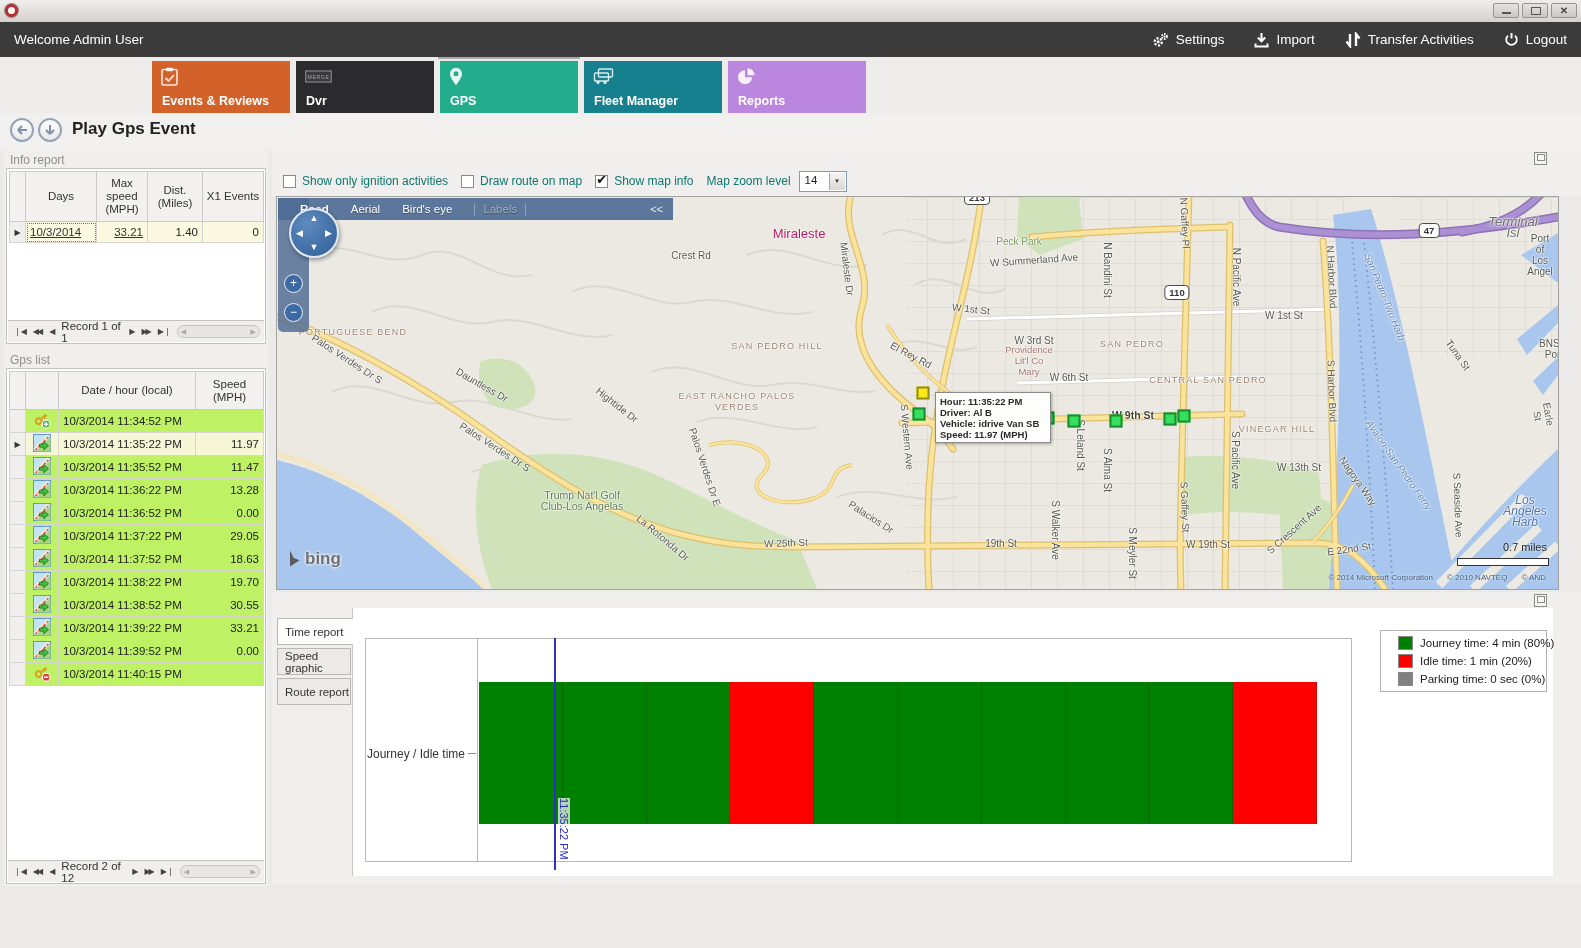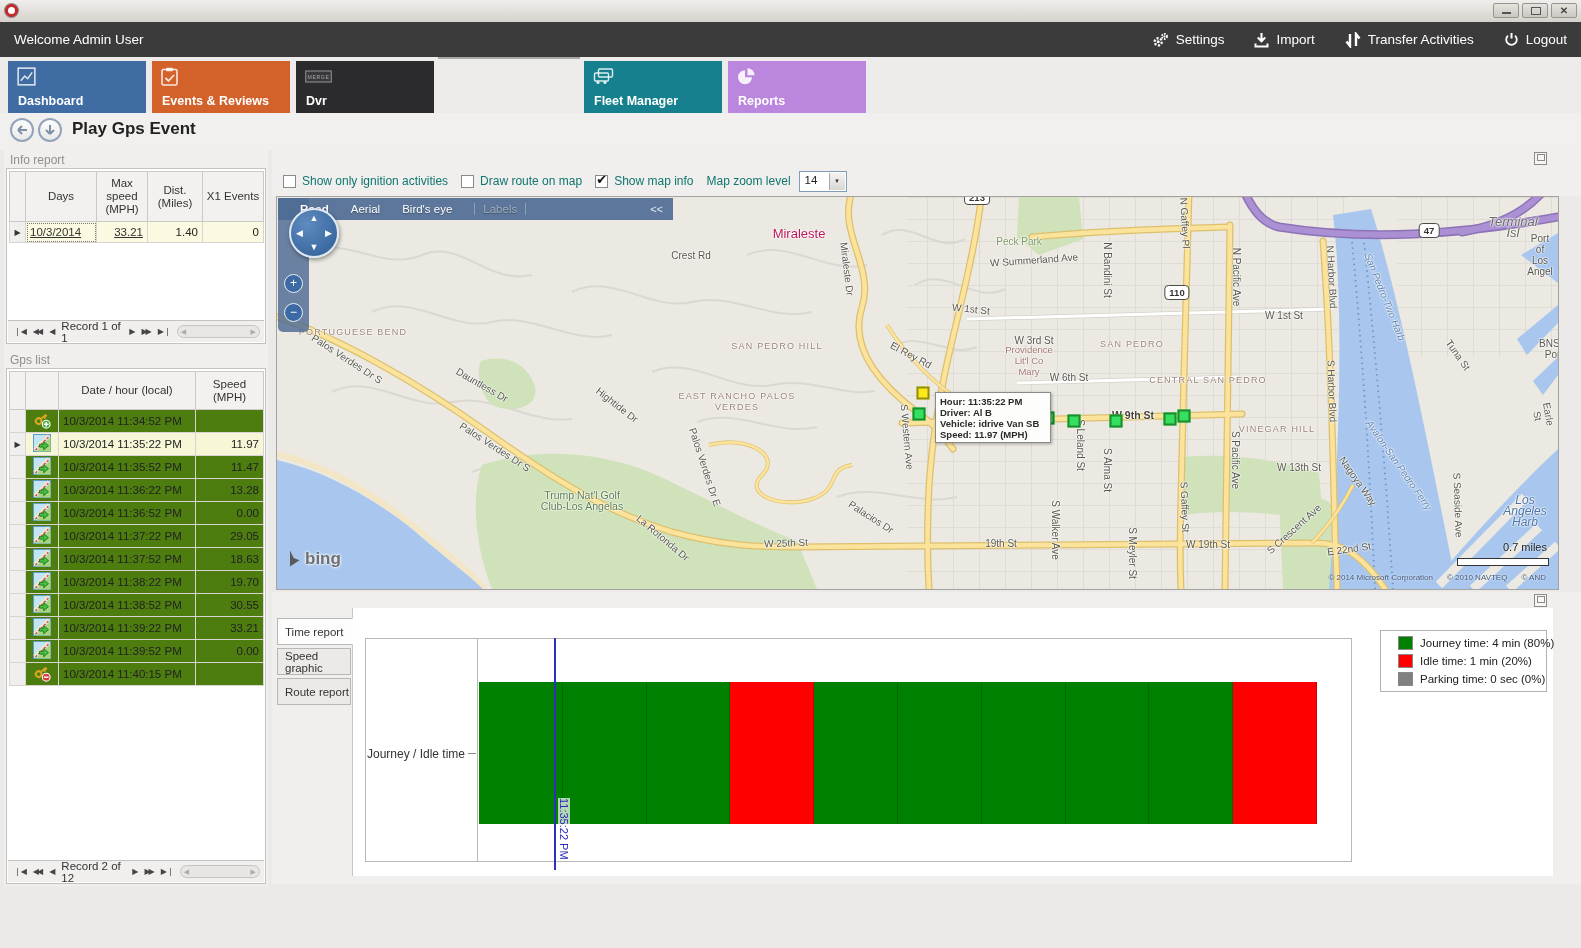--- a/index.html
+++ b/index.html
@@ -33,21 +33,21 @@
   #crumb{left:0;top:113px;width:1581px;height:37px;background:#f1f0ee;}
   .circbtn{top:5px;width:24px;height:24px;border-radius:50%;border:2px solid #93a3b8;background:linear-gradient(#fdfdfd,#e9e9e9);box-sizing:border-box;display:flex;align-items:center;justify-content:center;cursor:pointer;}
   #crumb-title{left:72px;top:6px;font-size:17px;font-weight:600;color:#222;}
 
   
   #leftcol{left:4px;top:150px;width:264px;height:736px;background:#f0efee;}
   .gcap{position:absolute;left:6px;font-size:12px;color:#8f8f8b;}
   .gbox{position:absolute;left:2px;width:260px;background:#fff;border:1px solid #c3c2bf;box-sizing:border-box;}
   table.grid{border-collapse:collapse;font-size:11.5px;table-layout:fixed;}
   table.grid th{background:#f2f1ef;border:1px solid #cbcac7;font-weight:normal;color:#333;padding:2px 2px;line-height:13px;}
-  table.grid td{border:1px solid #d6d5d2;padding:2px 4px;background:#4d7c0f;height:21px;box-sizing:border-box;}
+  table.grid td{border:1px solid #d6d5d2;padding:2px 4px;background:#bef264;height:21px;box-sizing:border-box;}
   tr.sel td{background:#f7f7d8;}
   tr.cream td{background:#fbfae1;}
   td.num{text-align:right;}
   td.mk0{background:#f0efee !important;text-align:center;font-size:8px;color:#333;padding:0;}
   .pager{position:absolute;left:1px;right:1px;bottom:1px;height:22px;background:#f0efee;border-top:1px solid #c3c2bf;display:flex;align-items:center;font-size:11.5px;color:#333;gap:6px;padding-left:6px;box-sizing:border-box;}
   .pgi{font-size:8px;color:#444;cursor:pointer;line-height:10px;}
   .pgi.dbl{letter-spacing:-2px;margin-right:2px;}
   .pgtrack{margin-left:auto;margin-right:4px;width:92px;height:13px;border:1px solid #c6c5c2;border-radius:7px;background:#e7e6e3;display:flex;align-items:center;justify-content:space-between;padding:0 3px;box-sizing:border-box;color:#aaa;font-size:7px;}
   .datelink{text-decoration:underline;color:#333;}
   .focuscell{outline:1px dotted #777;outline-offset:-2px;}
@@ -179,43 +179,43 @@
               <path d="M7.5 1v5.5" stroke="#fff" stroke-width="2"></path>
               <path d="M4 3.6a5.3 5.3 0 1 0 7 0" fill="none" stroke="#fff" stroke-width="1.8"></path>
             </svg>
           </span>
           <span>Logout</span>
         </div>
       </div>
   </div>
 
   <div class="abs" id="tabsrow">
-      <div class="tile" style="left: 8px; background: rgb(62, 108, 163);">
-        <span class="ticon"><svg width="19" height="19" viewBox="0 0 20 20">
-            <rect x="1.2" y="1.2" width="17.6" height="17.6" fill="none" stroke="rgba(255,255,255,.85)" stroke-width="1.6"></rect>
-            <path d="M4 14.5l4.2-5 3 2.8 4.8-6.6" fill="none" stroke="rgba(255,255,255,.85)" stroke-width="1.6"></path>
-          </svg></span>
-        <span class="tlabel">Dashboard</span>
-      </div>
       <div class="tile" style="left: 152px; background: rgb(210, 98, 42);">
         <span class="ticon"><svg width="17" height="19" viewBox="0 0 17 19">
             <rect x="1" y="2.5" width="15" height="15.5" rx="1.5" fill="none" stroke="rgba(255,255,255,.85)" stroke-width="1.6"></rect>
             <rect x="5" y="0.8" width="7" height="3.4" rx="1" fill="rgba(255,255,255,.85)"></rect>
             <path d="M4.5 11l3 3 5.5-6" fill="none" stroke="rgba(255,255,255,.85)" stroke-width="1.8"></path>
           </svg></span>
         <span class="tlabel">Events &amp; Reviews</span>
       </div>
       <div class="tile" style="left: 296px; background: rgb(43, 43, 45);">
         <span class="ticon"><svg width="27" height="19" viewBox="0 0 27 19">
             <rect x="0.7" y="4" width="25.6" height="11" fill="#39393c" stroke="#86868a" stroke-width="1.2"></rect>
             <text x="13.5" y="12.2" text-anchor="middle" font-size="5.2" letter-spacing="0.6" fill="#a8a8ac">MERGE</text>
           </svg></span>
         <span class="tlabel">Dvr</span>
       </div>
       <div class="tile-topline" style="left: 438px; width: 142px;"></div>
+      <div class="tile" style="left: 440px; background: rgb(35, 173, 141);">
+        <span class="ticon"><svg width="14" height="19" viewBox="0 0 14 19">
+            <path d="M7 0.8a6 6 0 0 0-6 6c0 4.4 6 11.4 6 11.4s6-7 6-11.4a6 6 0 0 0-6-6z" fill="rgba(255,255,255,.9)"></path>
+            <circle cx="7" cy="6.8" r="2.5" fill="#23ad8d"></circle>
+          </svg></span>
+        <span class="tlabel">GPS</span>
+      </div>
       <div class="tile" style="left: 584px; background: rgb(22, 128, 143);">
         <span class="ticon"><svg width="22" height="18" viewBox="0 0 22 18">
             <g fill="none" stroke="rgba(255,255,255,.85)" stroke-width="1.4">
               <rect x="5.5" y="2" width="14" height="8" rx="1.2"></rect>
               <rect x="1.5" y="6" width="14" height="8" rx="1.2"></rect>
             </g>
             <circle cx="5" cy="15.5" r="1.6" fill="rgba(255,255,255,.85)"></circle>
             <circle cx="12" cy="15.5" r="1.6" fill="rgba(255,255,255,.85)"></circle>
           </svg></span>
         <span class="tlabel">Fleet Manager</span>

